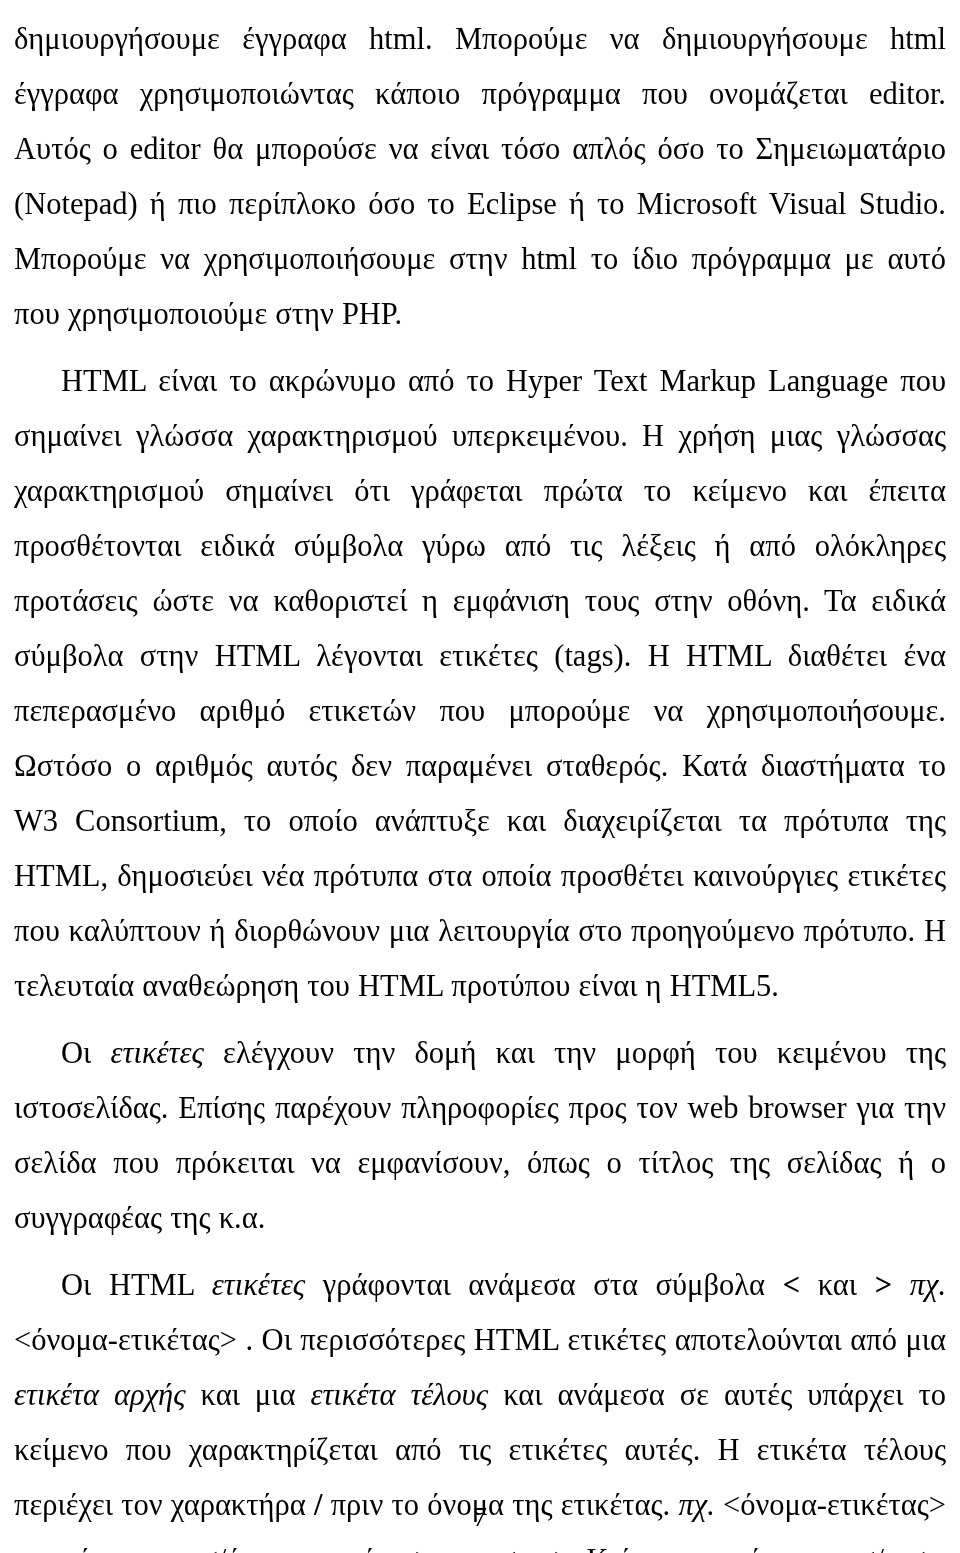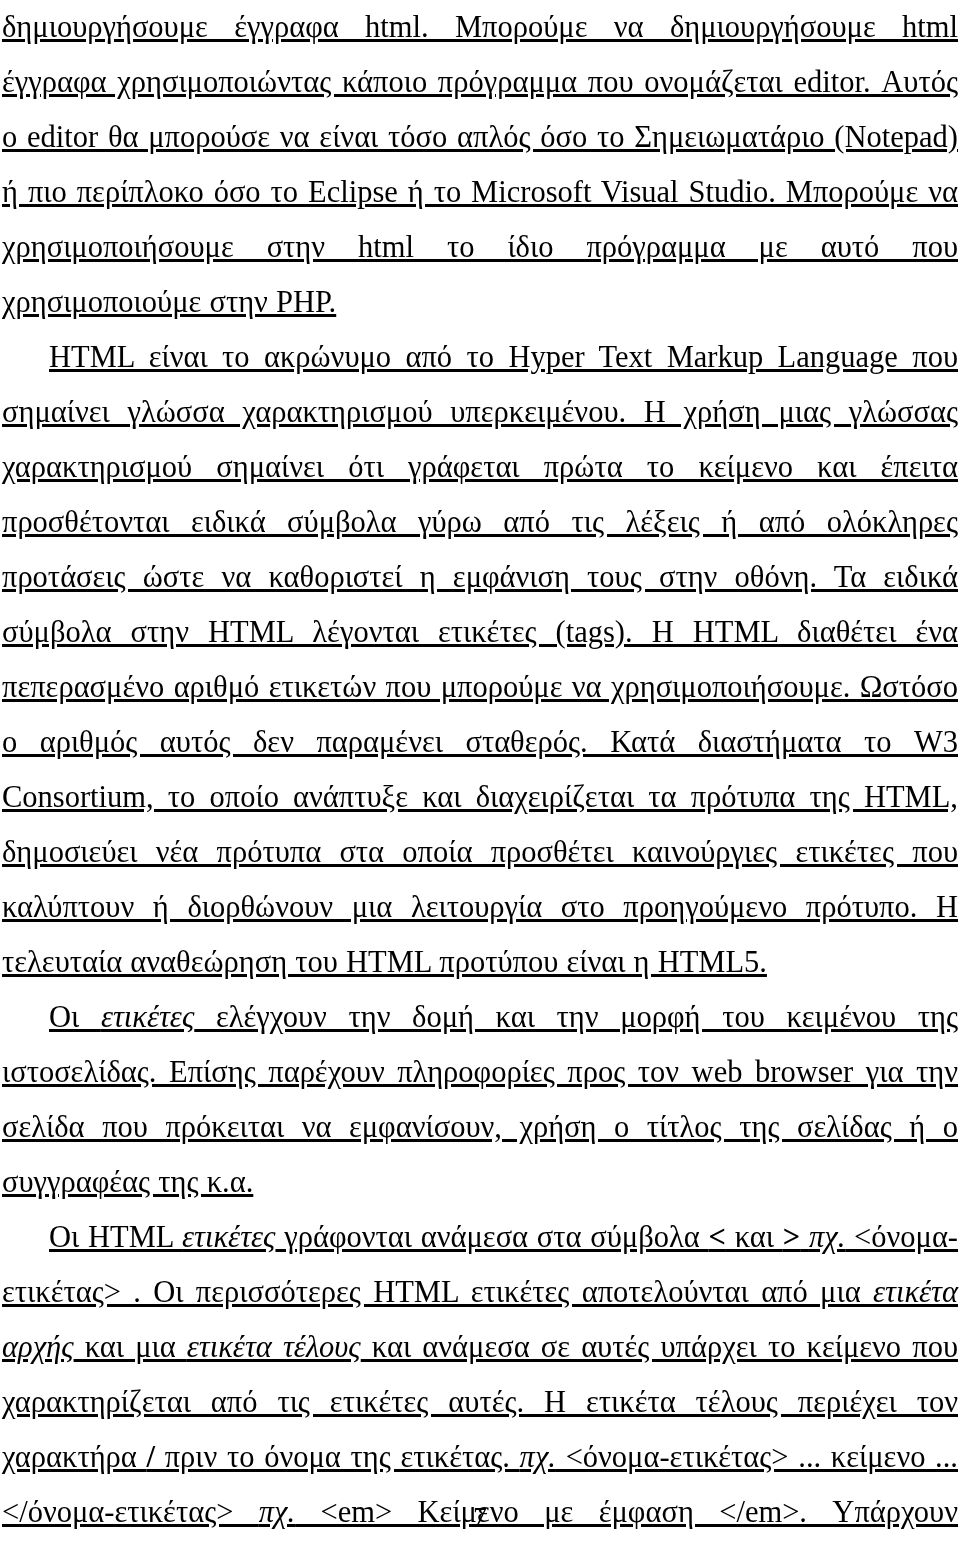--- a/index.html
+++ b/index.html
@@ -22,30 +22,29 @@
     padding: 0;
     background: #ffffff;
   }
   .text-block {
     position: absolute;
     left: 2px;
     top: 0px;
     width: 956px;
   }
   p.para {
-    margin: 0;
+    margin: 12px;
     padding: 0;
     font-size: 30.5px;
     line-height: 55px;
     text-align: justify;
     text-justify: inter-word;
     text-indent: 0;
     word-spacing: 0.5px;
     hyphens: none;
-    text-decoration: underline;
   }
   p.para.indent {
     text-indent: 47px;
   }
   
   .it { font-style: italic; }
   .bd { font-weight: bold; }
   .pageno {
     position: absolute;
     left: 0;
@@ -58,19 +57,19 @@
   }
 </style>
 </head>
 <body>
 
 <div class="page">
 
   <div class="text-block">
     <p class="para"><span>δημιουργήσουμε έγγραφα html. Μπορούμε να δημιουργήσουμε html έγγραφα χρησιμοποιώντας κάποιο πρόγραμμα που ονομάζεται editor. Αυτός ο editor θα μπορούσε να είναι τόσο απλός όσο το Σημειωματάριο (Notepad) ή πιο περίπλοκο όσο το Eclipse ή το Microsoft Visual Studio. Μπορούμε να χρησιμοποιήσουμε στην html το ίδιο πρόγραμμα με αυτό που χρησιμοποιούμε στην PHP.</span></p>
     <p class="para indent"><span>HTML είναι το ακρώνυμο από το Hyper Text Markup Language που σημαίνει γλώσσα χαρακτηρισμού υπερκειμένου. Η χρήση μιας γλώσσας χαρακτηρισμού σημαίνει ότι γράφεται πρώτα το κείμενο και έπειτα προσθέτονται ειδικά σύμβολα γύρω από τις λέξεις ή από ολόκληρες προτάσεις ώστε να καθοριστεί η εμφάνιση τους στην οθόνη. Τα ειδικά σύμβολα στην HTML λέγονται ετικέτες (tags). Η HTML διαθέτει ένα πεπερασμένο αριθμό ετικετών που μπορούμε να χρησιμοποιήσουμε. Ωστόσο ο αριθμός αυτός δεν παραμένει σταθερός. Κατά διαστήματα το W3 Consortium, το οποίο ανάπτυξε και διαχειρίζεται τα πρότυπα της HTML, δημοσιεύει νέα πρότυπα στα οποία προσθέτει καινούργιες ετικέτες που καλύπτουν ή διορθώνουν μια λειτουργία στο προηγούμενο πρότυπο. Η τελευταία αναθεώρηση του HTML προτύπου είναι η HTML5.</span></p>
-    <p class="para indent"><span>Οι </span><span class="it">ετικέτες</span><span> ελέγχουν την δομή και την μορφή του κειμένου της ιστοσελίδας. Επίσης παρέχουν πληροφορίες προς τον web browser για την σελίδα που πρόκειται να εμφανίσουν, χρήση ο τίτλος της σελίδας ή ο συγγραφέας της κ.α.</span></p>
+    <p class="para indent"><span>Οι </span><span class="it">ετικέτες</span><span> ελέγχουν την δομή και την μορφή του κειμένου της ιστοσελίδας. Επίσης παρέχουν πληροφορίες προς τον web browser για την σελίδα που πρόκειται να εμφανίσουν, όπως ο τίτλος της σελίδας ή ο συγγραφέας της κ.α.</span></p>
     <p class="para indent"><span>Οι HTML </span><span class="it">ετικέτες</span><span> γράφονται ανάμεσα στα σύμβολα </span><span class="bd">&lt;</span><span> και </span><span class="bd">&gt;</span><span> </span><span class="it">πχ.</span><span> &lt;όνομα-ετικέτας&gt; . Οι περισσότερες HTML ετικέτες αποτελούνται από μια </span><span class="it">ετικέτα αρχής</span><span> και μια </span><span class="it">ετικέτα τέλους</span><span> και ανάμεσα σε αυτές υπάρχει το κείμενο που χαρακτηρίζεται από τις ετικέτες αυτές. Η ετικέτα τέλους περιέχει τον χαρακτήρα </span><span class="bd">/</span><span> πριν το όνομα της ετικέτας. </span><span class="it">πχ.</span><span> &lt;όνομα-ετικέτας&gt; ... κείμενο ... &lt;/όνομα-ετικέτας&gt; </span><span class="it">πχ.</span><span> &lt;em&gt; Κείμενο με έμφαση &lt;/em&gt;. Υπάρχουν ορισμένες ετικέτες που δεν έχουν ετικέτες τέλους. Στις ετικέτες αυτές, πριν από το σύμβολο </span></p>
   </div>
 
   <div class="pageno">7</div>
 
 </div>
 
 </body></html>

